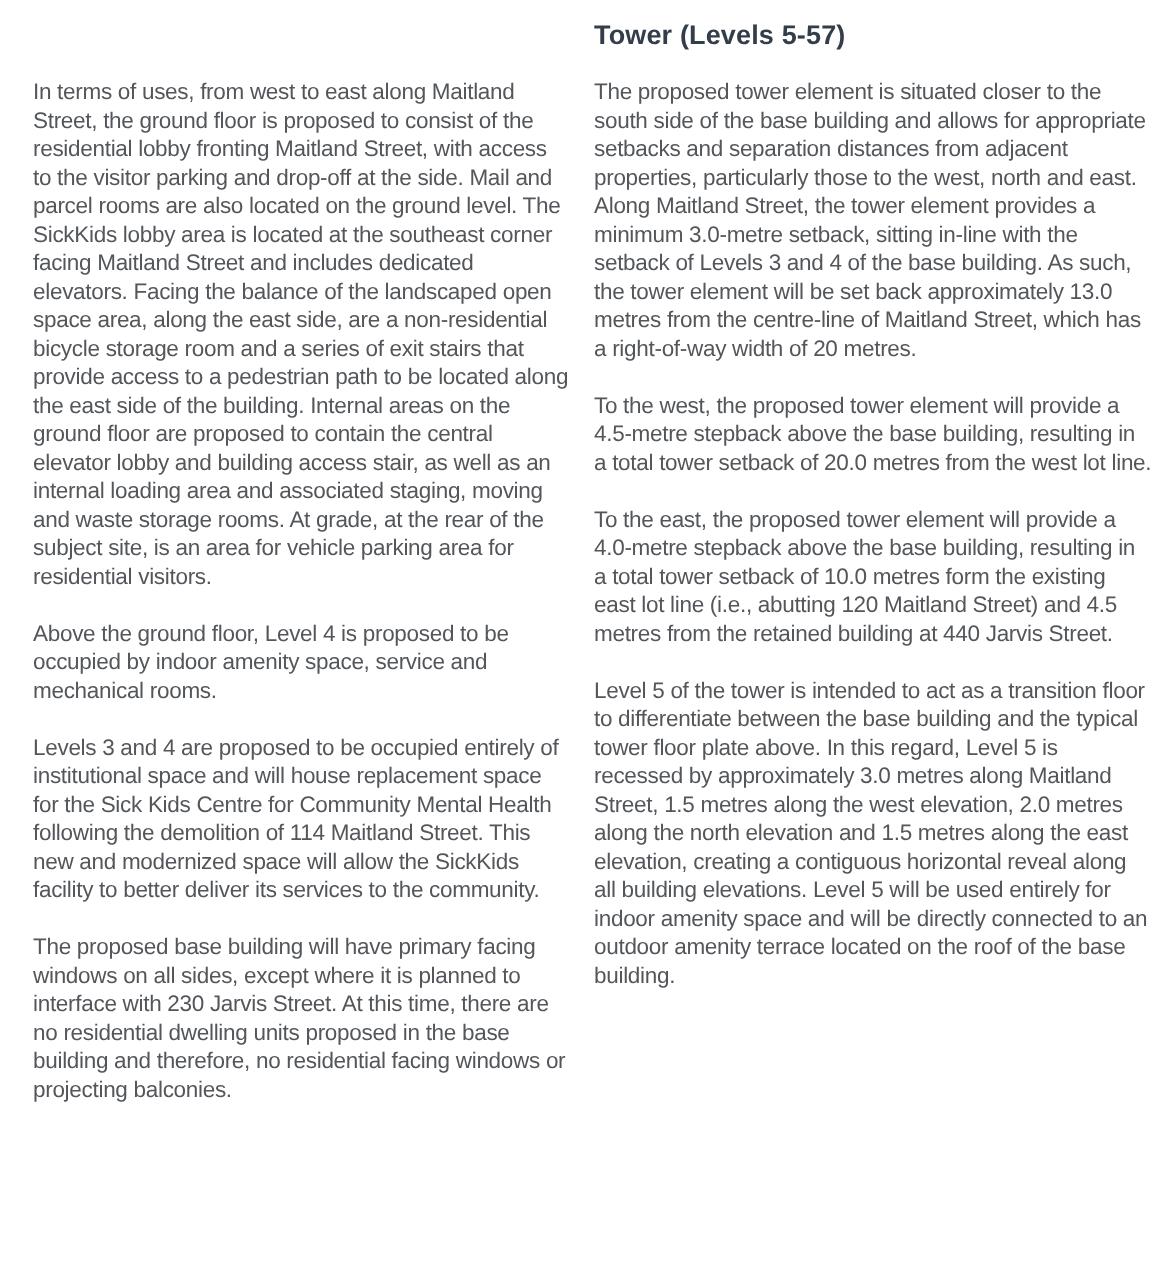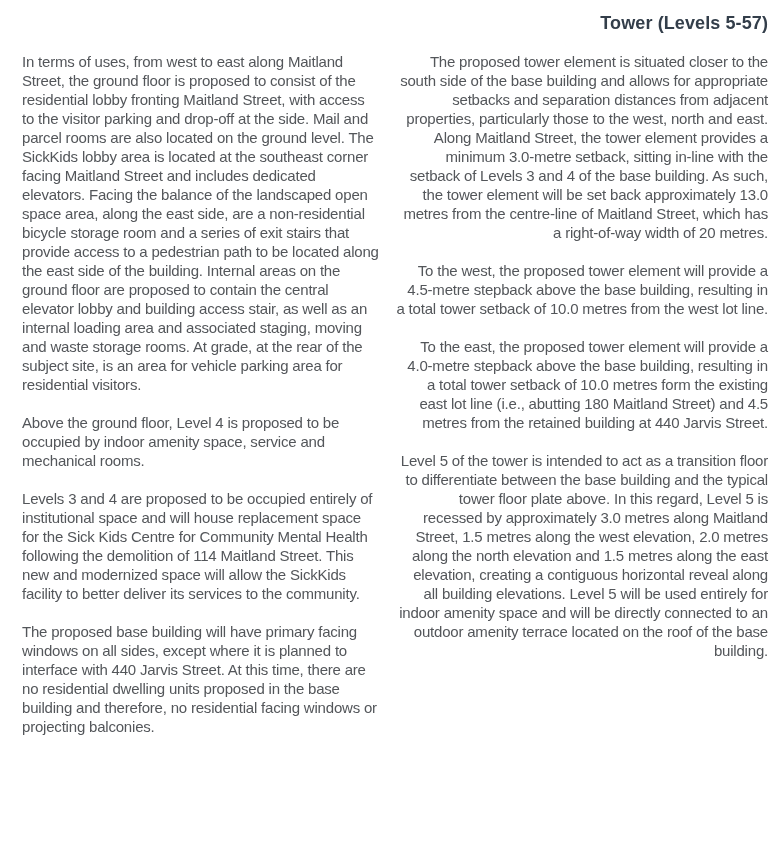--- a/index.html
+++ b/index.html
@@ -23,21 +23,20 @@
     box-sizing: border-box;
   }
   .col-left {
     width: 358px;
     flex: 0 0 358px;
     margin-top: 40px;
   }
   .col-right {
     width: 372px;
     flex: 0 0 372px;
-    text-align: right;
   }
   .section-heading {
     font-size: 18px;
     line-height: 22px;
     font-weight: bold;
     color: #333E4A;
     letter-spacing: 0.1px;
     margin: 0 0 18px 0;
   }
   .para {
@@ -50,24 +49,24 @@
 </style>
 </head>
 <body>
 
 <div class="page">
 
   <div class="col col-left">
     <p class="para">In terms of uses, from west to east along Maitland Street, the ground floor is proposed to consist of the residential lobby fronting Maitland Street, with access to the visitor parking and drop-off at the side. Mail and parcel rooms are also located on the ground level. The SickKids lobby area is located at the southeast corner facing Maitland Street and includes dedicated elevators. Facing the balance of the landscaped open space area, along the east side, are a non-residential bicycle storage room and a series of exit stairs that provide access to a pedestrian path to be located along the east side of the building. Internal areas on the ground floor are proposed to contain the central elevator lobby and building access stair, as well as an internal loading area and associated staging, moving and waste storage rooms. At grade, at the rear of the subject site, is an area for vehicle parking area for residential visitors.</p>
     <p class="para">Above the ground floor, Level 4 is proposed to be occupied by indoor amenity space, service and mechanical rooms.</p>
     <p class="para">Levels 3 and 4 are proposed to be occupied entirely of institutional space and will house replacement space for the Sick Kids Centre for Community Mental Health following the demolition of 114 Maitland Street. This new and modernized space will allow the SickKids facility to better deliver its services to the community.</p>
-    <p class="para">The proposed base building will have primary facing windows on all sides, except where it is planned to interface with 440 Jarvis Street. At this time, there are no residential dwelling units proposed in the base building and therefore, no residential facing windows or projecting balconies.</p>
+    <p class="para">The proposed base building will have primary facing windows on all sides, except where it is planned to interface with 230 Jarvis Street. At this time, there are no residential dwelling units proposed in the base building and therefore, no residential facing windows or projecting balconies.</p>
   </div>
 
   <div class="col col-right">
     <h2 class="section-heading">Tower (Levels 5-57)</h2>
     <p class="para">The proposed tower element is situated closer to the south side of the base building and allows for appropriate setbacks and separation distances from adjacent properties, particularly those to the west, north and east. Along Maitland Street, the tower element provides a minimum 3.0-metre setback, sitting in-line with the setback of Levels 3 and 4 of the base building. As such, the tower element will be set back approximately 13.0 metres from the centre-line of Maitland Street, which has a right-of-way width of 20 metres.</p>
-    <p class="para">To the west, the proposed tower element will provide a 4.5-metre stepback above the base building, resulting in a total tower setback of 10.0 metres from the west lot line.</p>
-    <p class="para">To the east, the proposed tower element will provide a 4.0-metre stepback above the base building, resulting in a total tower setback of 10.0 metres form the existing east lot line (i.e., abutting 180 Maitland Street) and 4.5 metres from the retained building at 440 Jarvis Street.</p>
+    <p class="para">To the west, the proposed tower element will provide a 4.5-metre stepback above the base building, resulting in a total tower setback of 20.0 metres from the west lot line.</p>
+    <p class="para">To the east, the proposed tower element will provide a 4.0-metre stepback above the base building, resulting in a total tower setback of 10.0 metres form the existing east lot line (i.e., abutting 120 Maitland Street) and 4.5 metres from the retained building at 440 Jarvis Street.</p>
     <p class="para">Level 5 of the tower is intended to act as a transition floor to differentiate between the base building and the typical tower floor plate above. In this regard, Level 5 is recessed by approximately 3.0 metres along Maitland Street, 1.5 metres along the west elevation, 2.0 metres along the north elevation and 1.5 metres along the east elevation, creating a contiguous horizontal reveal along all building elevations. Level 5 will be used entirely for indoor amenity space and will be directly connected to an outdoor amenity terrace located on the roof of the base building.</p>
   </div>
 
 </div>
 
 </body></html>

